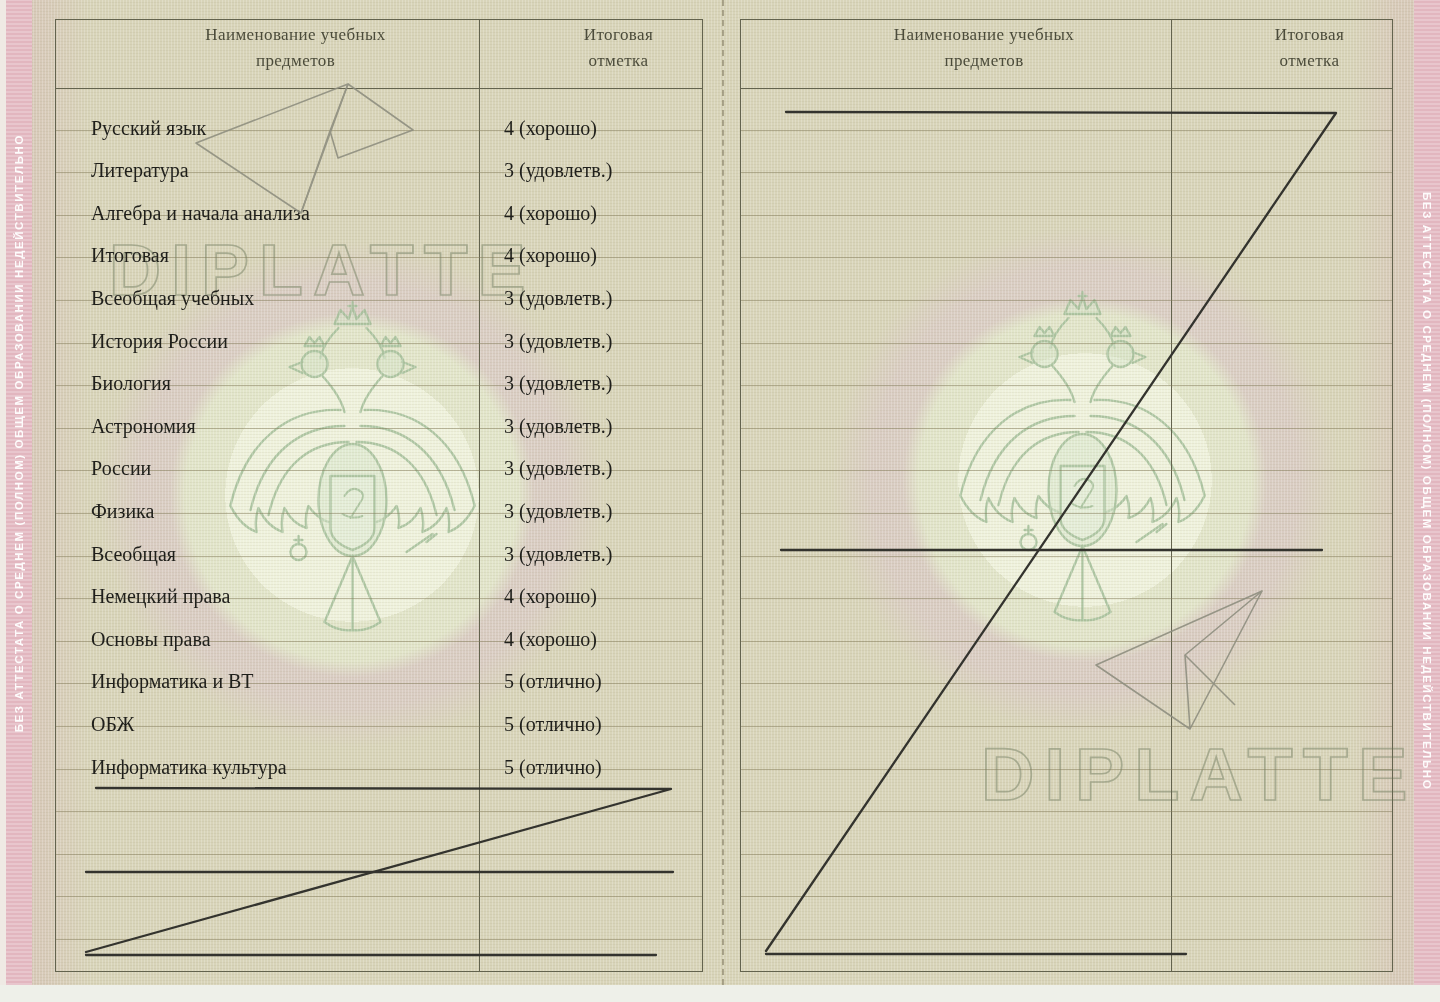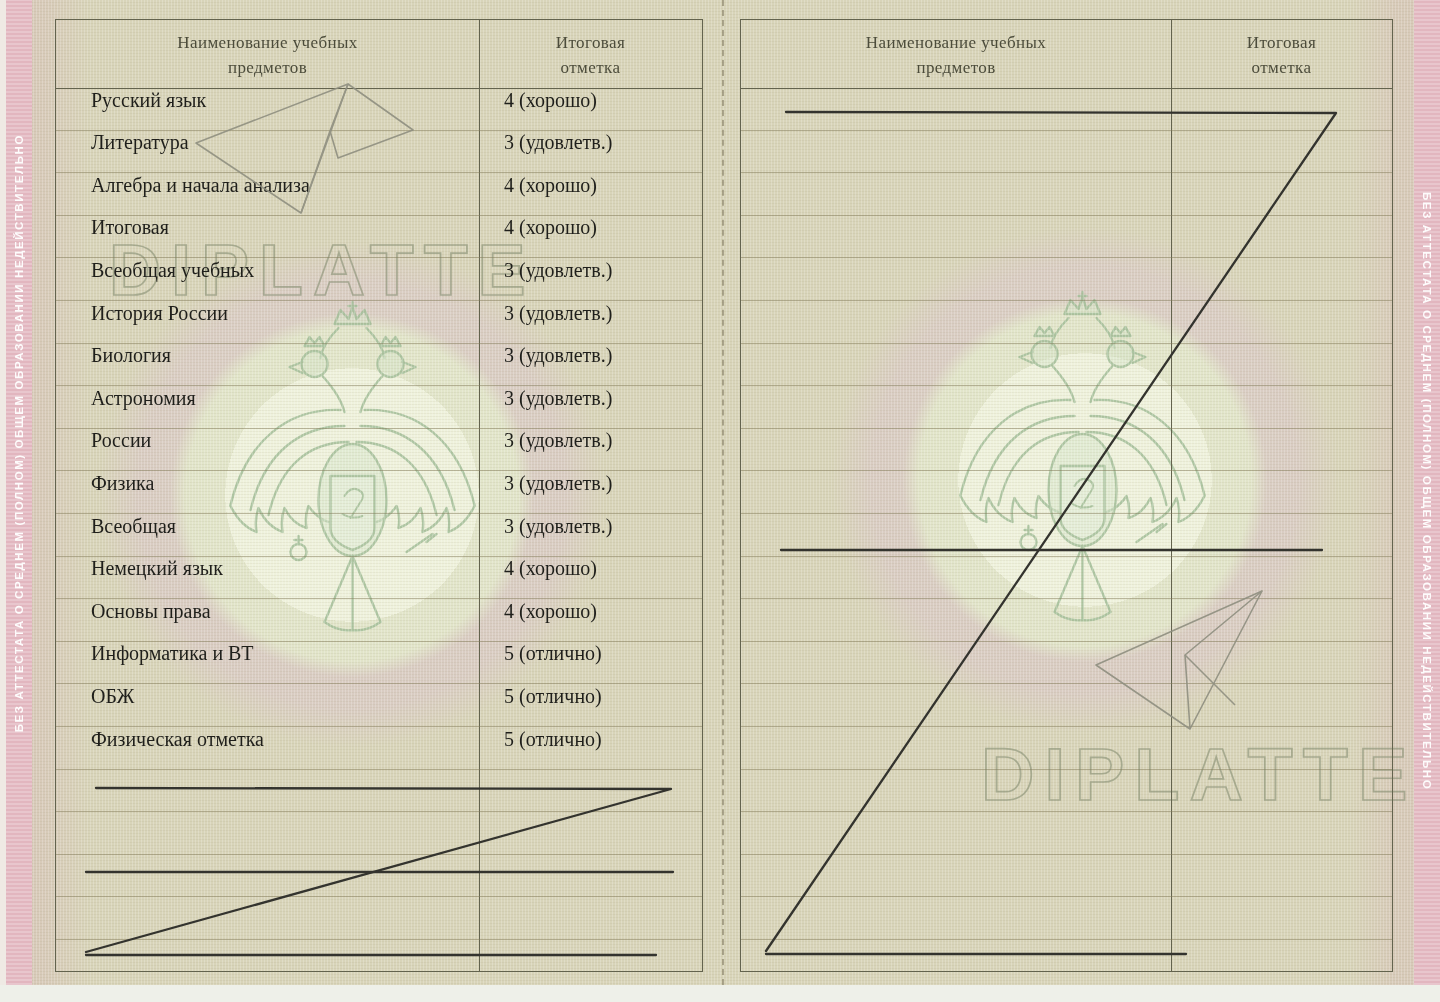--- a/index.html
+++ b/index.html
@@ -37,29 +37,29 @@
   .wm-svg{position:absolute; overflow:visible;}
   .wm-svg text{
     font-family:"Liberation Sans", sans-serif; font-weight:700;
     fill:none; stroke:var(--watermark_outline); stroke-opacity:.62; stroke-width:1.7px;
   }
   
   .page{position:absolute; top:19px; height:953px; border:1.6px solid var(--table_border); box-sizing:border-box;}
   .page-left{left:55px; width:648px;}
   .page-right{left:740px; width:653px;}
   .hdr{position:relative; height:68px; border-bottom:1.5px solid var(--table_border); display:flex;}
-  .hdr-cell{display:flex; flex-direction:column; justify-content:center; align-items:center;
-    font-size:17px; line-height:1.5; color:var(--header_ink); letter-spacing:.4px; padding-top:2px;}
+  .hdr-cell{display:flex; flex-direction:column; justify-content:flex-start; align-items:center;
+    font-size:17px; line-height:1.5; color:var(--header_ink); letter-spacing:.4px; padding-top:2px;padding-left:28px;}
   .page-left .hdr-cell.c1{width:423px;} .page-right .hdr-cell.c1{width:430px;}
   .hdr-cell.c2{flex:1;}
   .col-div{position:absolute; top:0; bottom:0; width:1.4px; background:var(--table_border);}
   .page-left .col-div{left:423px;} .page-right .col-div{left:430px;}
   .rows-area{position:absolute; left:0; right:0; top:68px; bottom:0;
     background:repeating-linear-gradient(to bottom, rgba(0,0,0,0) 0 41.6px, rgba(130,122,88,.50) 41.6px 42.6px);}
-  .rows{position:absolute; left:0; right:0; top:56px;}
+  .rows{position:absolute; left:0; right:0; top:84px;}
   .srow{position:relative; height:42.6px; display:flex; align-items:flex-end; padding:0 0 7px 35px;
     font-size:20px; color:var(--ink); box-sizing:border-box;}
   .srow .grade{position:absolute; left:448px; bottom:7px;}
   
   .edge-white-left{position:absolute; left:0; top:0; width:6px; height:100%; background:#efeae4;}
   .edge-strip{position:absolute; top:0; width:26px; height:985px; display:flex; align-items:center;
     background:repeating-linear-gradient(0deg, rgba(255,255,255,.22) 0 2px, rgba(255,255,255,0) 2px 4px), var(--edge_strip);}
   .edge-strip.left{left:6px; flex-direction:column; justify-content:flex-end;}
   .edge-strip.right{right:0; flex-direction:column; justify-content:flex-start;}
   .strip-text{writing-mode:vertical-rl; white-space:nowrap; color:var(--edge_text);
@@ -175,37 +175,37 @@
         </div>
         <div class="srow">
           <span>Физика</span>
           <span class="grade">3 (удовлетв.)</span>
         </div>
         <div class="srow">
           <span>Всеобщая</span>
           <span class="grade">3 (удовлетв.)</span>
         </div>
         <div class="srow">
-          <span>Немецкий язык</span>
+          <span>Немецкий права</span>
           <span class="grade">4 (хорошо)</span>
         </div>
         <div class="srow">
           <span>Основы права</span>
           <span class="grade">4 (хорошо)</span>
         </div>
         <div class="srow">
           <span>Информатика и ВТ</span>
           <span class="grade">5 (отлично)</span>
         </div>
         <div class="srow">
           <span>ОБЖ</span>
           <span class="grade">5 (отлично)</span>
         </div>
         <div class="srow">
-          <span>Физическая отметка</span>
+          <span>Информатика культура</span>
           <span class="grade">5 (отлично)</span>
         </div>
       </div>
   </div>
 
   <div class="page page-right">
     <div class="col-div"></div>
     <div class="hdr">
       <div class="hdr-cell c1">
         <span>Наименование учебных</span>

